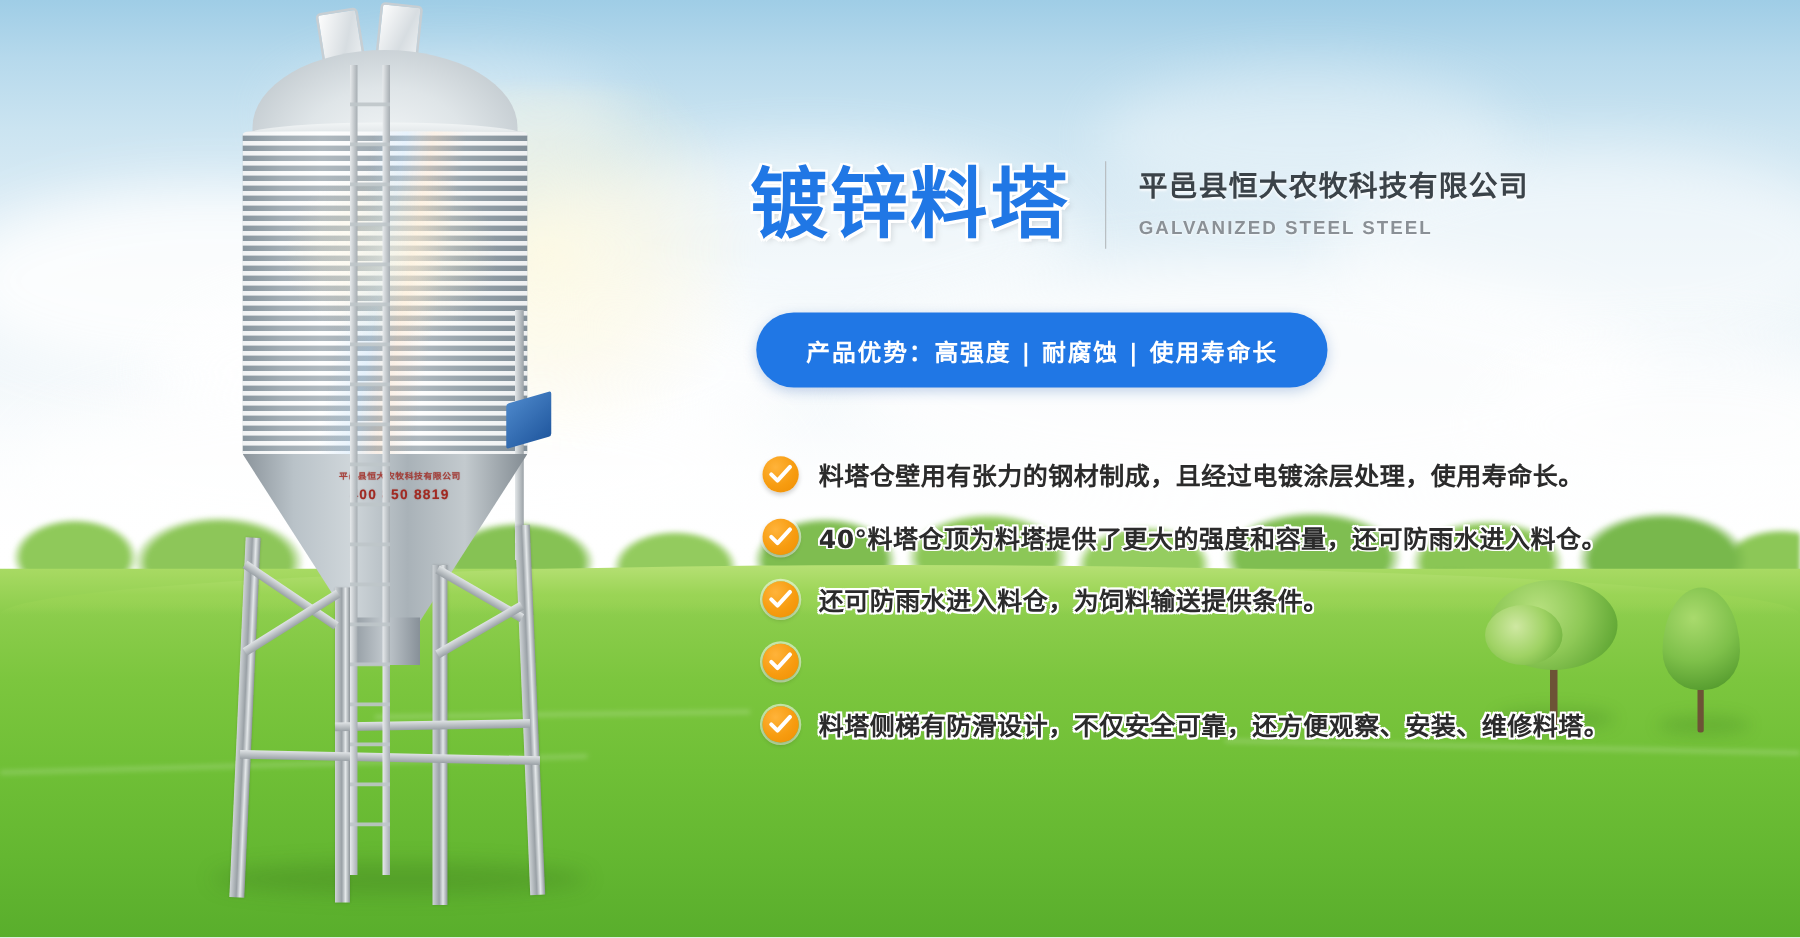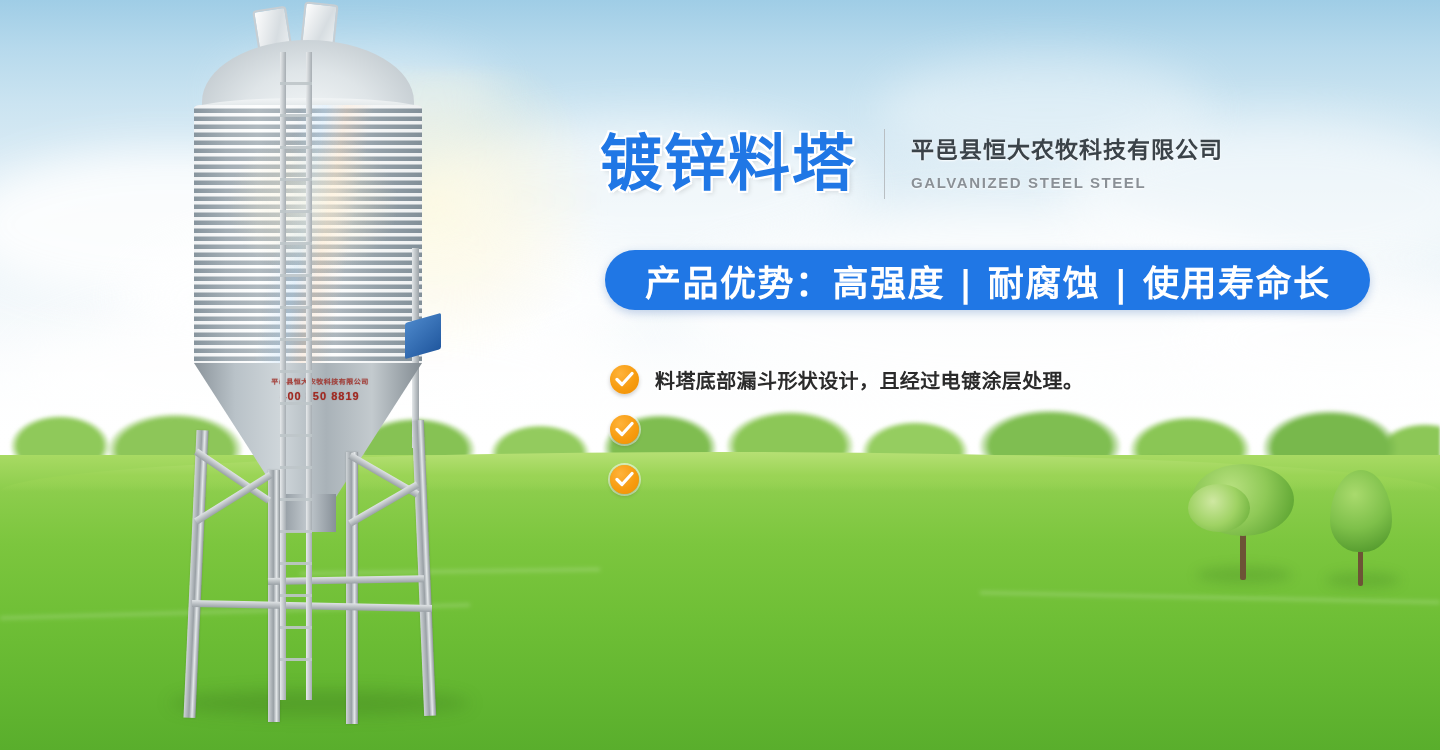--- a/index.html
+++ b/index.html
@@ -238,21 +238,21 @@
   }
 
   .advantage-pill{
     position:absolute;left:5px;top:250px;height:60px;
     display:flex;align-items:center;padding:0 40px;
     background:#2077e5;border-radius:32px;
     box-shadow:0 3px 10px rgba(20,80,170,.25);
   }
   .advantage-pill span{
     font-family:"DejaVu Sans","Liberation Sans",sans-serif;
-    font-size:36px;font-weight:bold;color:#fff;letter-spacing:1.5px;white-space:nowrap;
+    font-size:19px;font-weight:bold;color:#fff;letter-spacing:1.5px;white-space:nowrap;
   }
 
   .features{position:absolute;left:10px;top:362px;width:700px;}
   .feature{
     display:flex;align-items:center;height:34px;margin-bottom:16px;
   }
   .check-icon{
     flex:0 0 29px;width:29px;height:29px;border-radius:50%;
     background:radial-gradient(circle at 36% 30%,#ffb33a 0%,#f79c10 55%,#ef8f04 100%);
     box-shadow:0 2px 4px rgba(0,0,0,.2),0 0 0 2px rgba(255,255,255,.55);
@@ -375,43 +375,60 @@
         <div class="company-en">GALVANIZED STEEL STEEL</div>
       </div>
     </div>
 
     <div class="advantage-pill">
       <span>产品优势：高强度 | 耐腐蚀 | 使用寿命长</span>
     </div>
 
     <div class="features">
 
-
-
       <div class="feature">
         <div class="check-icon">
           <svg width="19" height="17" viewBox="0 0 19 17" aria-hidden="true">
             <path d="M2 8.5 L7 13.5 L17 2.5" fill="none" stroke="#ffffff" stroke-width="3.2" stroke-linecap="round" stroke-linejoin="round"></path>
           </svg>
         </div>
-        <div class="feature-text">料塔底部漏斗形状设计，且经过电镀涂层处理。</div>
+        <div class="feature-text">料塔仓壁用有张力的钢材制成，且经过电镀涂层处理，使用寿命长。</div>
       </div>
 
       <div class="feature">
         <div class="check-icon">
           <svg width="19" height="17" viewBox="0 0 19 17" aria-hidden="true">
             <path d="M2 8.5 L7 13.5 L17 2.5" fill="none" stroke="#ffffff" stroke-width="3.2" stroke-linecap="round" stroke-linejoin="round"></path>
           </svg>
         </div>
+        <div class="feature-text">40°料塔仓顶为料塔提供了更大的强度和容量，还可防雨水进入料仓。</div>
       </div>
 
       <div class="feature">
         <div class="check-icon">
           <svg width="19" height="17" viewBox="0 0 19 17" aria-hidden="true">
             <path d="M2 8.5 L7 13.5 L17 2.5" fill="none" stroke="#ffffff" stroke-width="3.2" stroke-linecap="round" stroke-linejoin="round"></path>
           </svg>
         </div>
+        <div class="feature-text">还可防雨水进入料仓，为饲料输送提供条件。</div>
+      </div>
+
+      <div class="feature">
+        <div class="check-icon">
+          <svg width="19" height="17" viewBox="0 0 19 17" aria-hidden="true">
+            <path d="M2 8.5 L7 13.5 L17 2.5" fill="none" stroke="#ffffff" stroke-width="3.2" stroke-linecap="round" stroke-linejoin="round"></path>
+          </svg>
+        </div>
+      </div>
+
+      <div class="feature">
+        <div class="check-icon">
+          <svg width="19" height="17" viewBox="0 0 19 17" aria-hidden="true">
+            <path d="M2 8.5 L7 13.5 L17 2.5" fill="none" stroke="#ffffff" stroke-width="3.2" stroke-linecap="round" stroke-linejoin="round"></path>
+          </svg>
+        </div>
+        <div class="feature-text">料塔侧梯有防滑设计，不仅安全可靠，还方便观察、安装、维修料塔。</div>
       </div>
 
     </div>
   </div>
 
 </div>
 
 </body></html>

